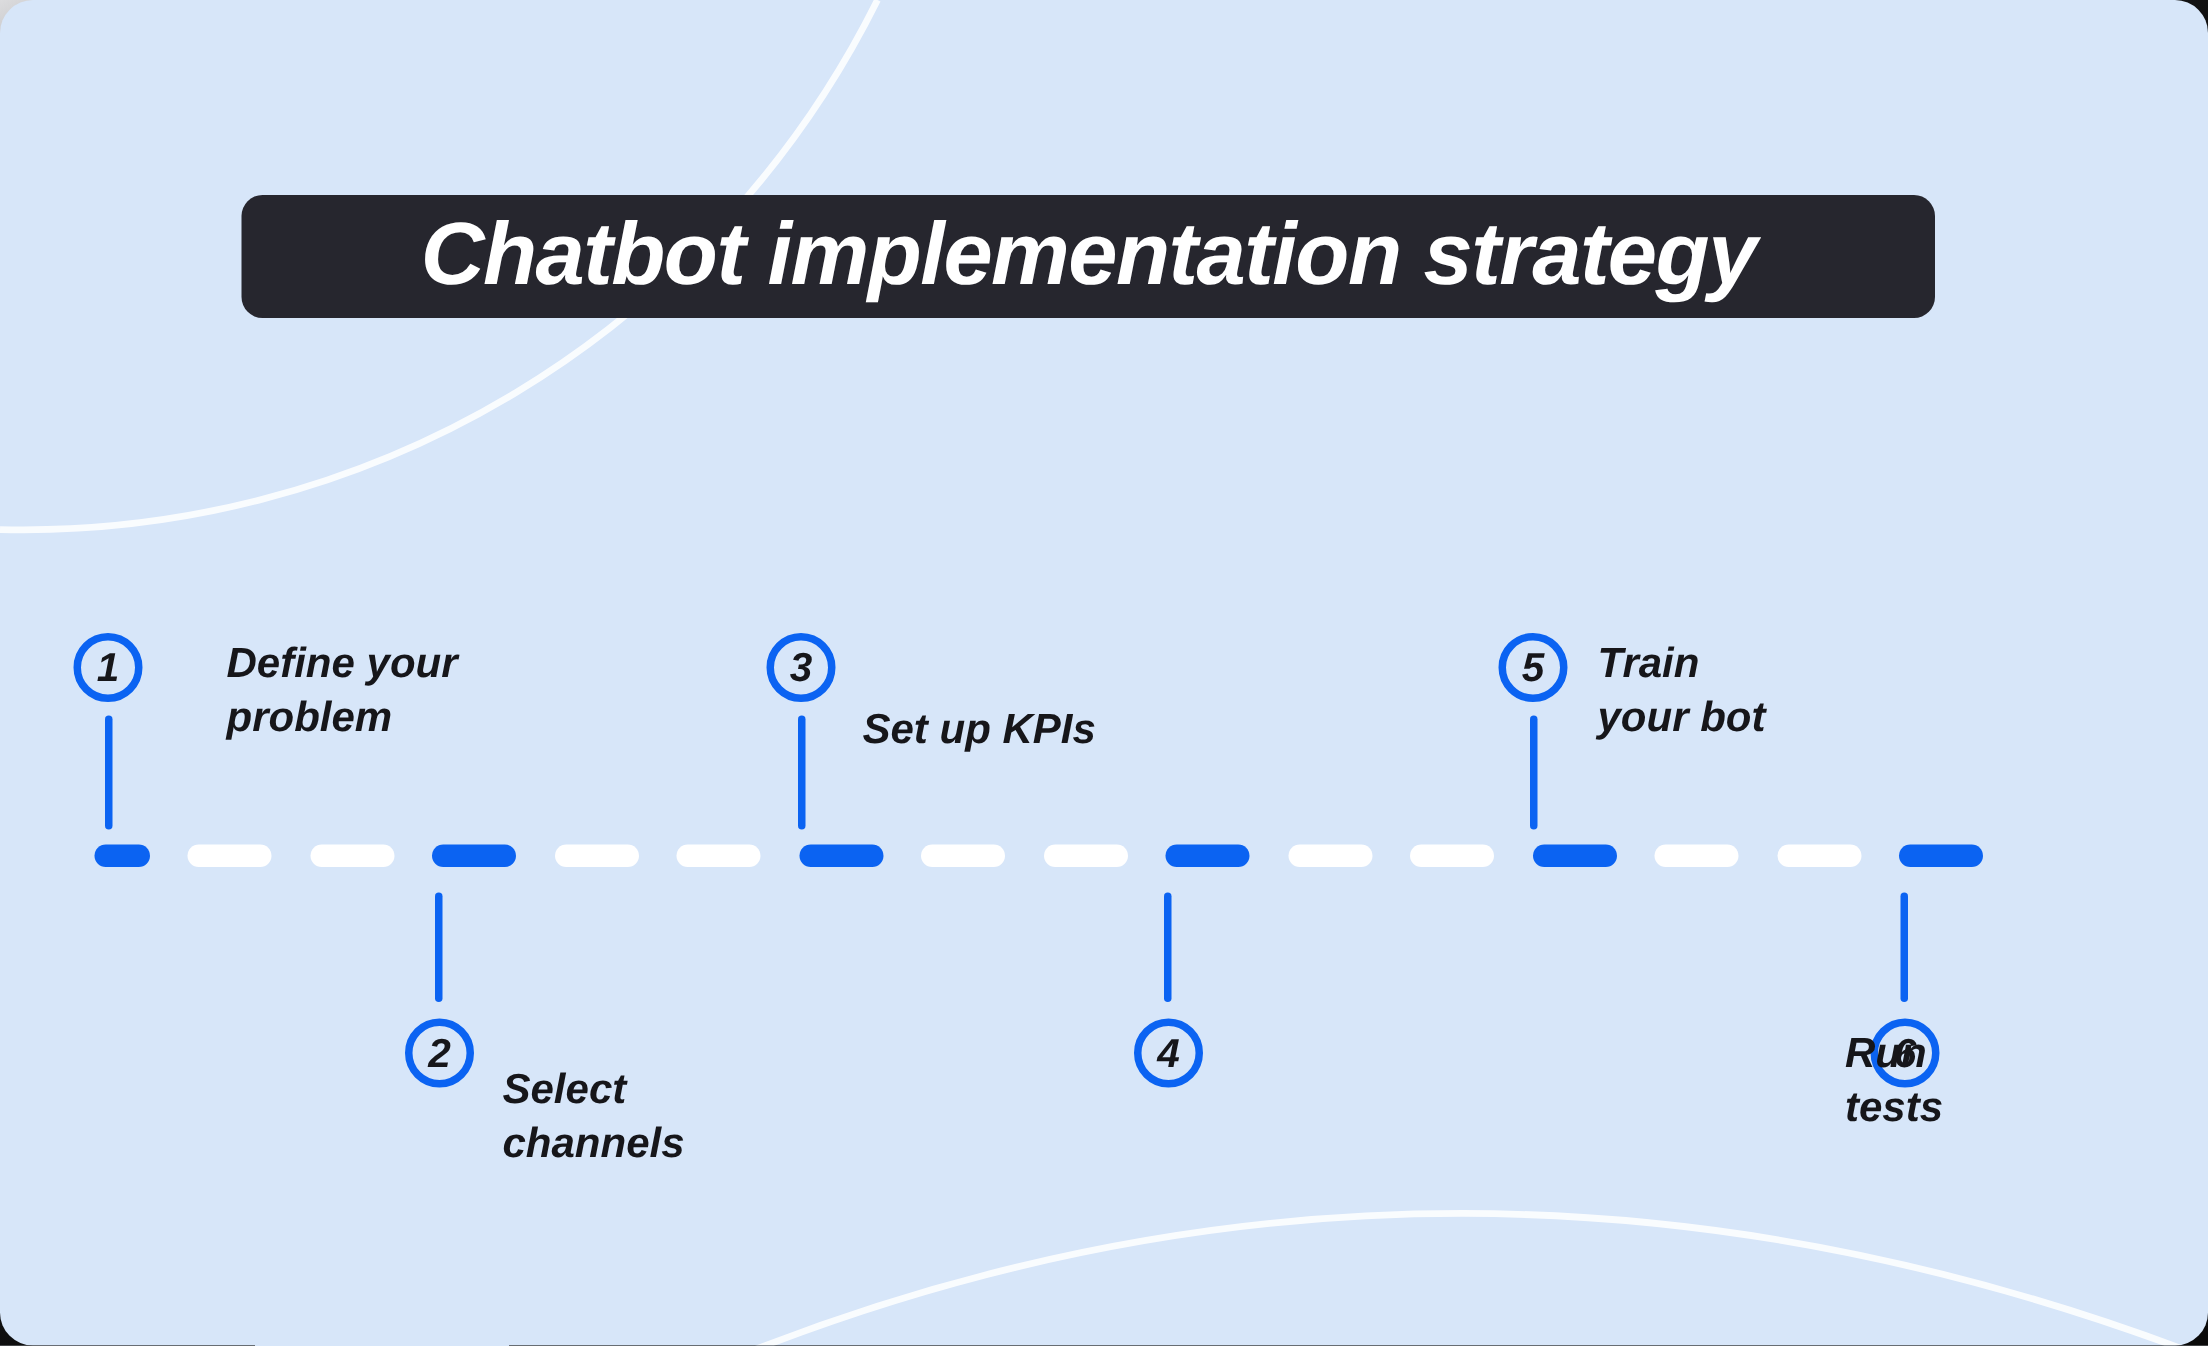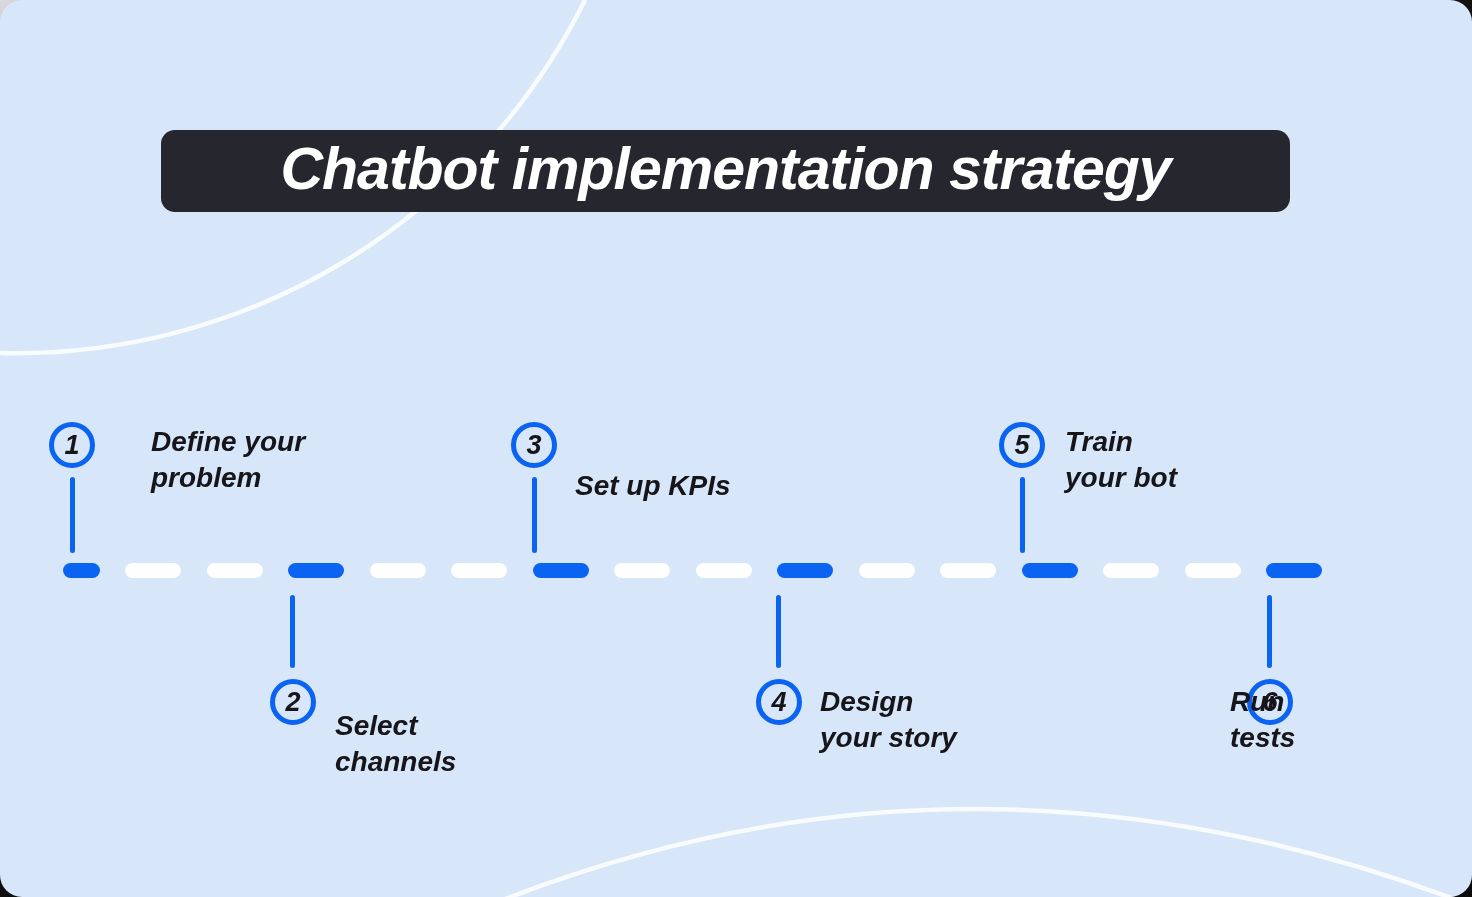--- a/index.html
+++ b/index.html
@@ -139,22 +139,20 @@
   <div class="step-circle" style="left:511px; top:422px;">
     <span class="step-num">3</span>
   </div>
   <div class="connector" style="left:532px; top:477px; height:76px;"></div>
   <div class="step-label" style="left:575px; top:424px;margin-top:44px;">Set up KPIs</div>
 
   <div class="step-circle" style="left:756px; top:679px;">
     <span class="step-num">4</span>
   </div>
   <div class="connector" style="left:776px; top:595px; height:73px;"></div>
-  <div class="step-label" style="left:820px; top:684px;">Design
-your story</div>
 
   <div class="step-circle" style="left:999px; top:422px;">
     <span class="step-num">5</span>
   </div>
   <div class="connector" style="left:1020px; top:477px; height:76px;"></div>
   <div class="step-label" style="left:1065px; top:424px;">Train
 your bot</div>
 
   <div class="step-circle" style="left:1247px; top:679px;">
     <span class="step-num">6</span>

